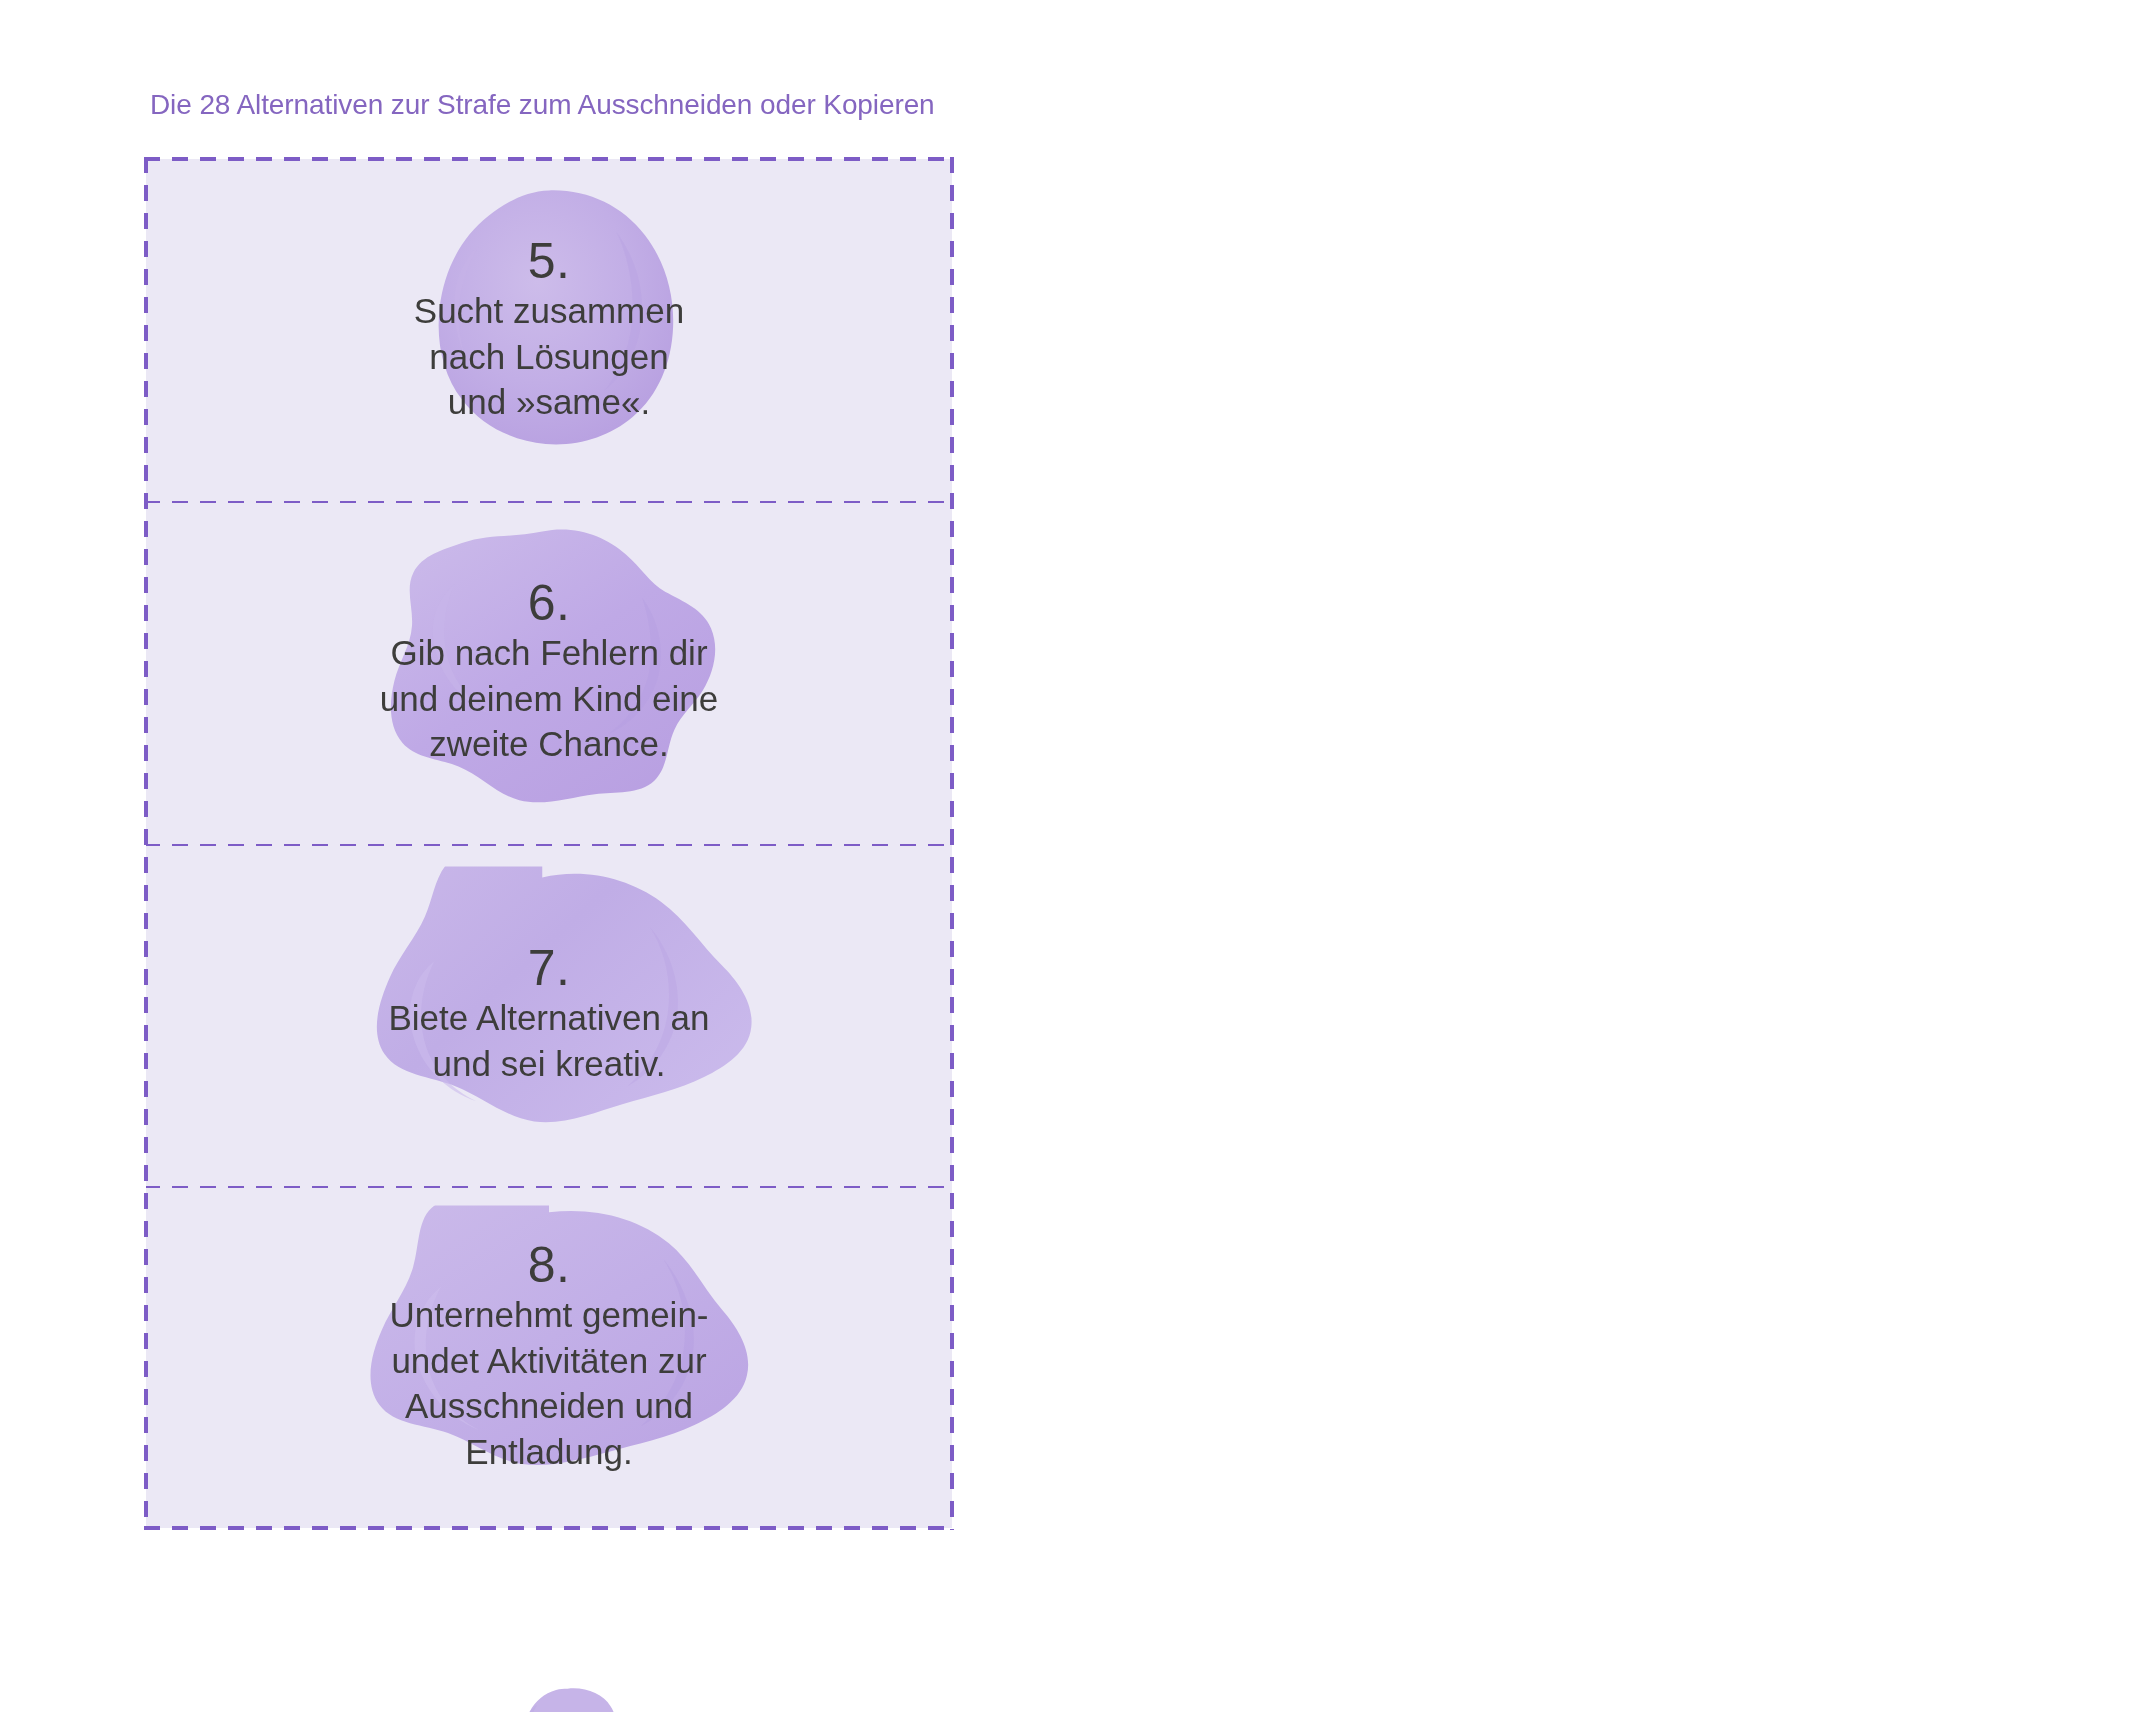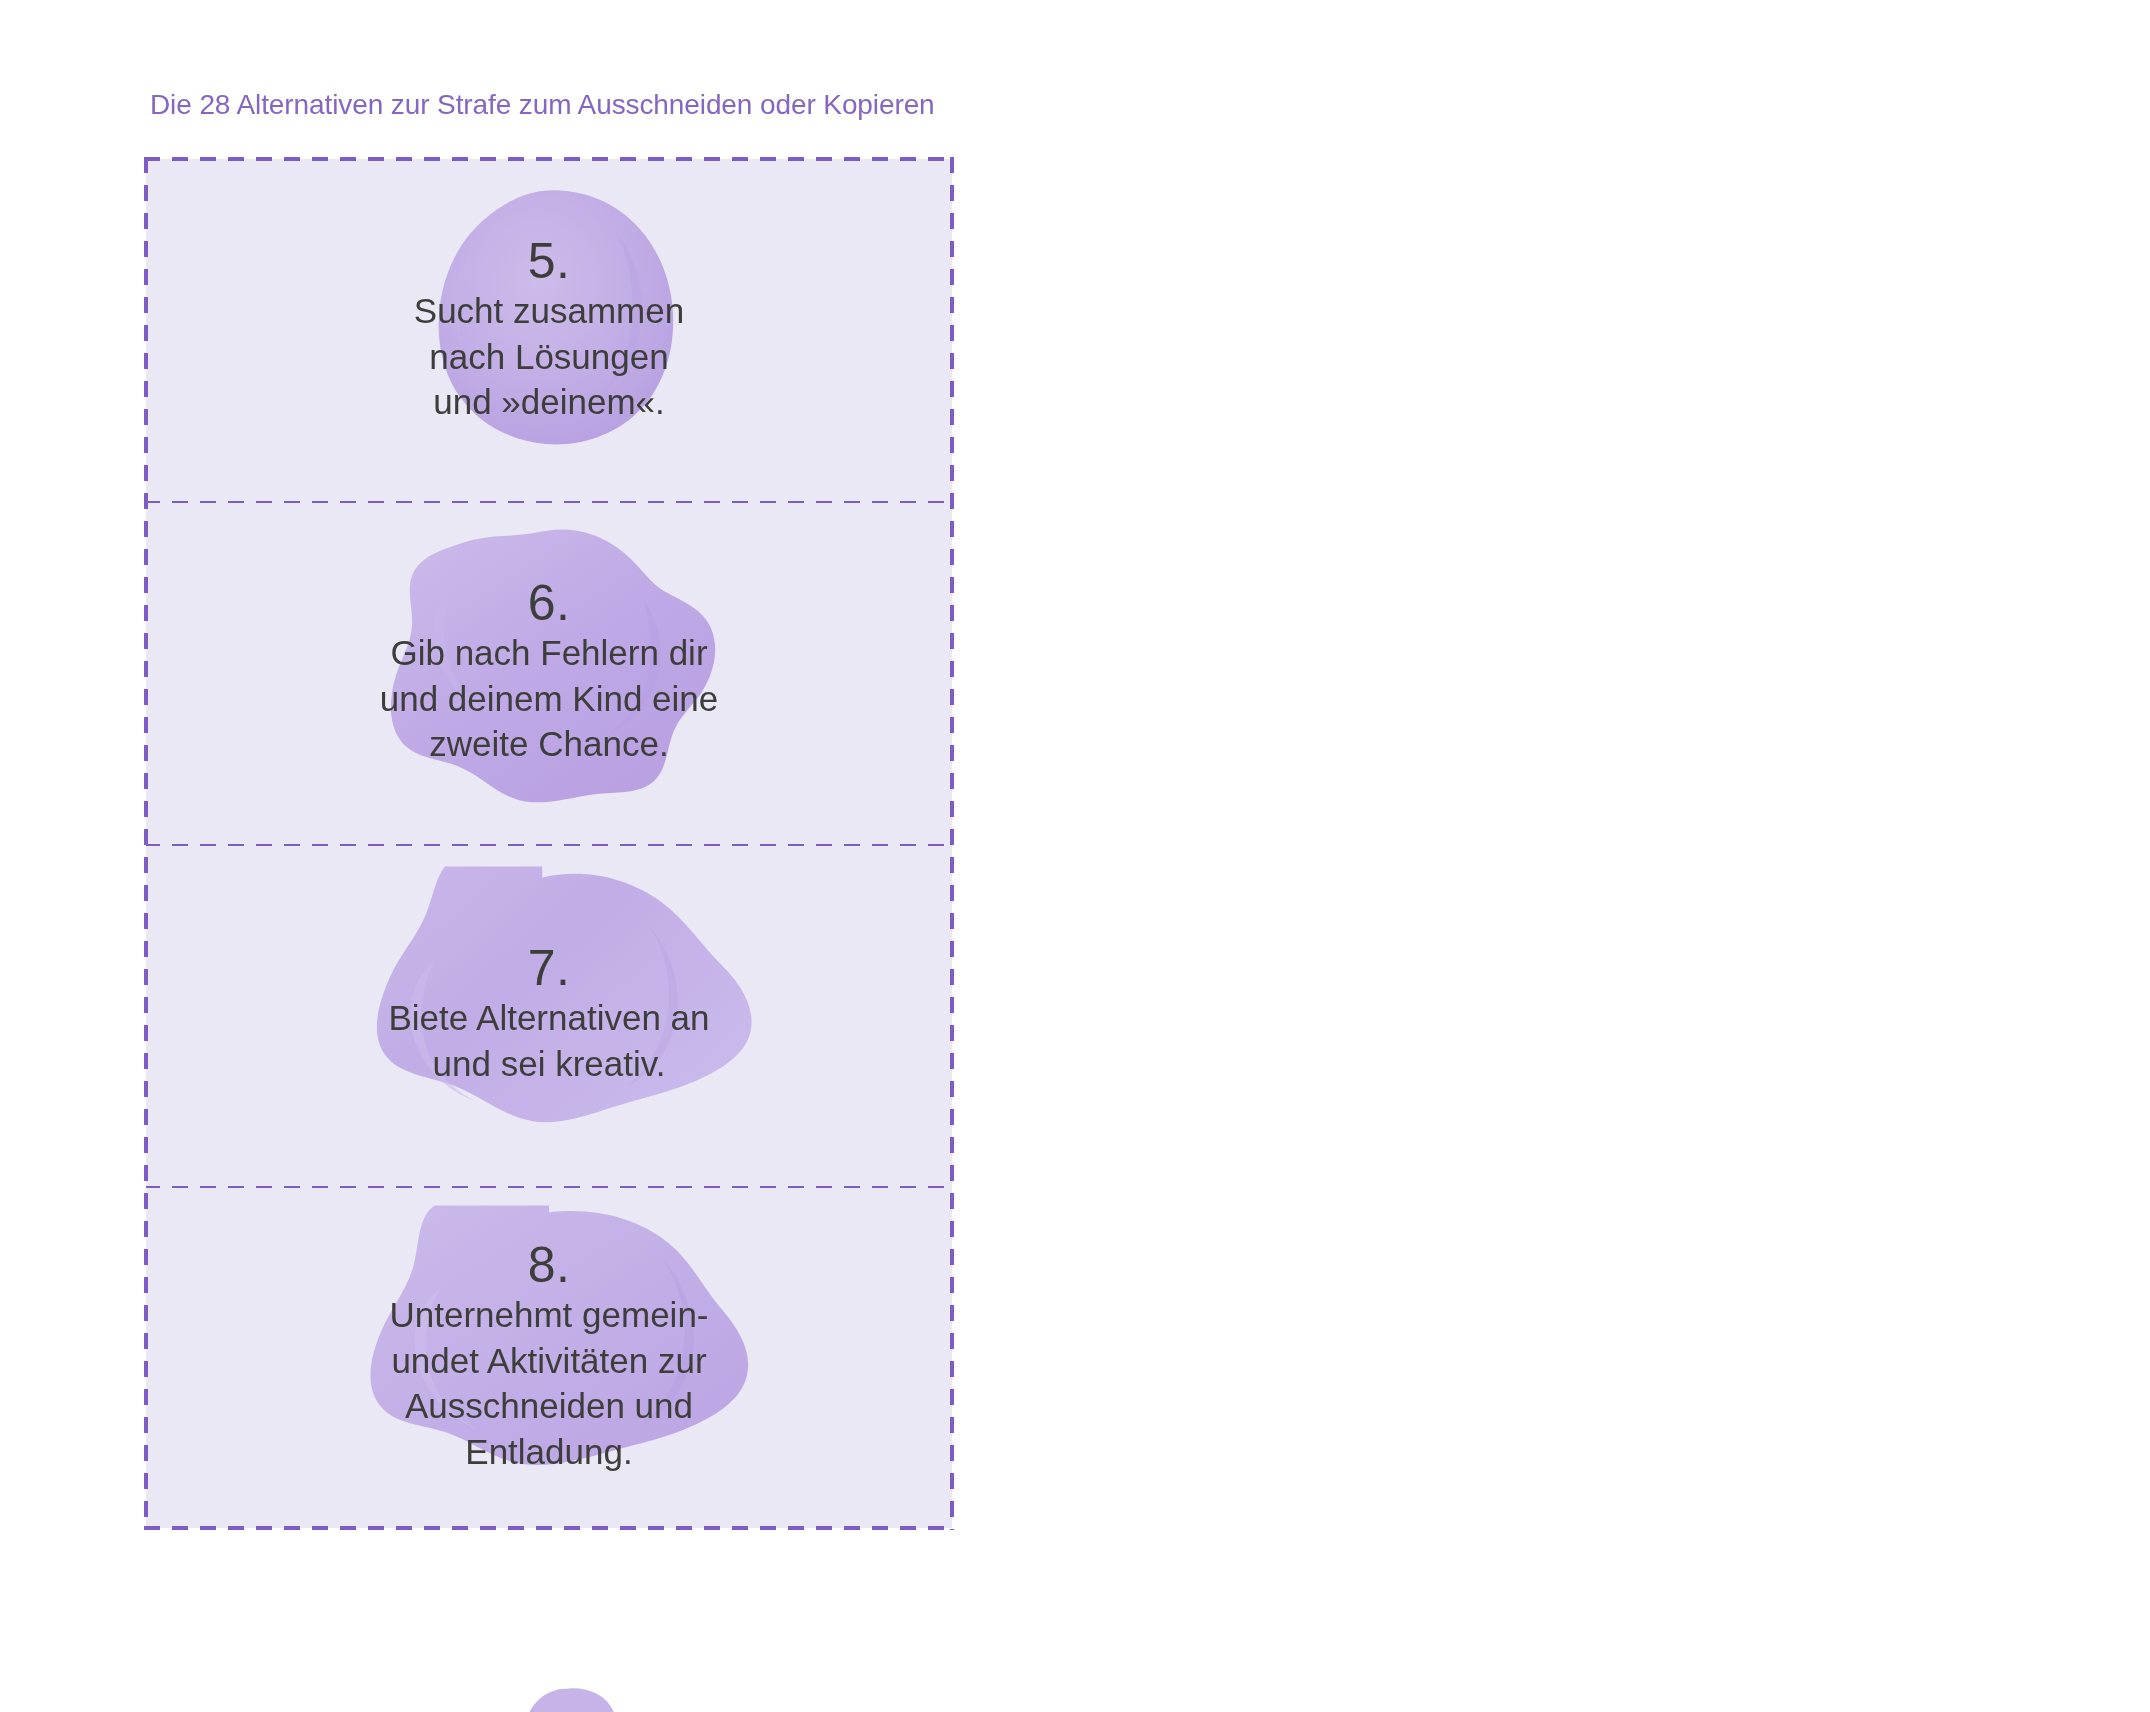--- a/index.html
+++ b/index.html
@@ -143,21 +143,21 @@
               </radialGradient>
             </defs>
             <path fill="url(#g5)" d="M200 8c56-2 108 22 142 66 30 39 44 88 42 137-2 52-22 101-60 133-35 30-83 44-129 40-48-4-95-27-124-66C42 281 32 230 38 181 44 129 68 79 110 46 136 25 167 9 200 8Z"></path>
             <path fill="#c6b2e8" opacity="0.55" d="M96 90c-18 30-30 66-30 104 0 26 5 52 16 75-16-31-24-66-22-101 2-29 13-57 36-78Z"></path>
             <path fill="#b9a1e2" opacity="0.45" d="M300 70c26 34 40 78 38 122-2 44-22 86-56 113 26-33 41-74 42-116 1-44-8-86-24-119Z"></path>
           </svg>
           <div class="blob-text">
             <span class="blob-num">5.</span>
             <span class="blob-line">Sucht zusammen</span>
             <span class="blob-line">nach Lösungen</span>
-            <span class="blob-line">und »deinem«.</span>
+            <span class="blob-line">und »same«.</span>
           </div>
         </div>
       </div>
 
       <div class="cut-cell">
         <div class="blob-wrap" style="width:337px;height:283px;">
           <svg class="blob-svg" width="351" height="297" viewBox="0 0 520 440">
             <defs>
               <linearGradient id="g6" x1="10%" y1="0%" x2="90%" y2="100%">
                 <stop offset="0%" stop-color="#cbbaea"></stop>

